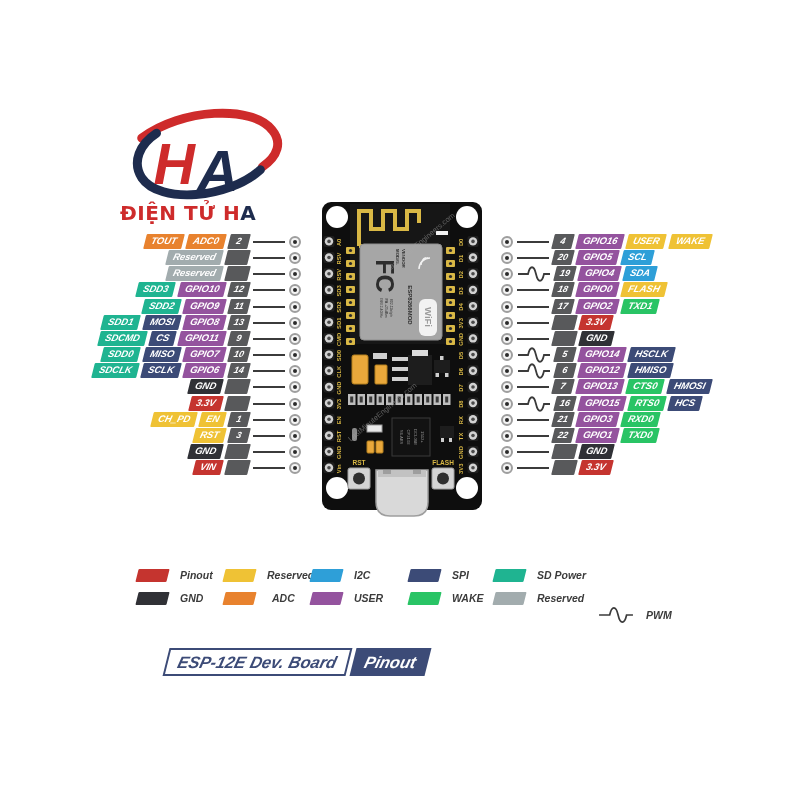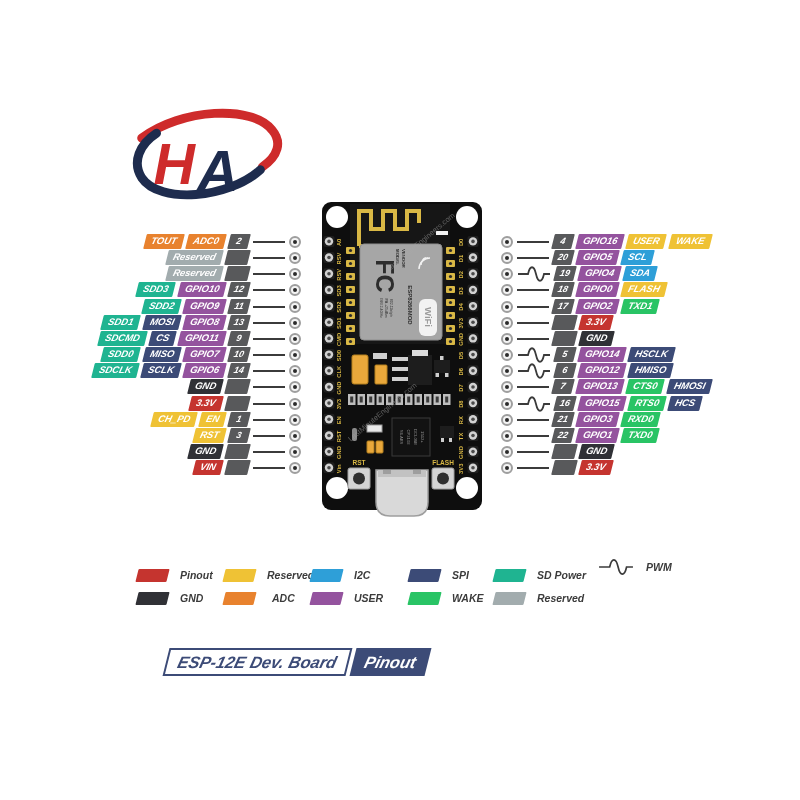--- a/index.html
+++ b/index.html
@@ -58,20 +58,21 @@
 <body>
 
 <div class="stage">
 
   <svg class="logo-mark" viewBox="0 0 190 98">
     <path d="M30 34 C70 4 142 0 162 26 C172 38 168 52 152 63" stroke="#CE2B2B" stroke-width="9" fill="none" stroke-linecap="round"></path>
     <path d="M150 66 C118 95 48 101 30 74 C20 58 28 40 45 29" stroke="#1E2C4E" stroke-width="9" fill="none" stroke-linecap="round"></path>
     <text x="42" y="80" font-size="58" font-weight="bold" font-style="italic" fill="#CE2B2B">H</text>
     <text x="86" y="87" font-size="58" font-weight="bold" font-style="italic" fill="#1E2C4E">A</text>
   </svg>
+  <div class="brand-text"><span style="color:#CE2B2B">ĐIỆN TỬ H</span><span style="color:#1E2C4E">A</span></div>
 
   <svg class="board-svg" viewBox="0 0 160 330">
     <rect x="0" y="0" width="160" height="308" rx="9" fill="#0e0e0e"></rect>
     <circle cx="15" cy="15" r="11" fill="#fff"></circle>
     <circle cx="145" cy="15" r="11" fill="#fff"></circle>
     <circle cx="15" cy="286" r="11" fill="#fff"></circle>
     <circle cx="145" cy="286" r="11" fill="#fff"></circle>
 
     <g>
       <rect x="28" y="2" width="100" height="140" fill="#161616"></rect>
@@ -583,21 +584,21 @@
         <span class="llabel">USER</span>
       </div>
       <div class="legend-item" style="left: 409px; top: 589px;">
         <span class="lswatch" style="background: rgb(41, 196, 101);"></span>
         <span class="llabel">WAKE</span>
       </div>
       <div class="legend-item" style="left: 494px; top: 589px;">
         <span class="lswatch" style="background: rgb(162, 172, 174);"></span>
         <span class="llabel">Reserved</span>
       </div>
-      <div class="legend-item" style="left: 598px; top: 558px;">
+      <div class="legend-item" style="left: 598px; top: 606px;">
         <svg class="lpwm" viewBox="0 0 34 22">
           <path d="M1 11 H11 C13 2 17 2 19 11 C21 20 25 20 27 11 H33" stroke="#3b3b3b" stroke-width="1.6" fill="none"></path>
         </svg>
         <span class="llabel">PWM</span>
       </div>
     </div>
 
   <div class="title-wrap">
     <div class="title-name">ESP-12E Dev. Board</div>
     <div class="title-tag">Pinout</div>

